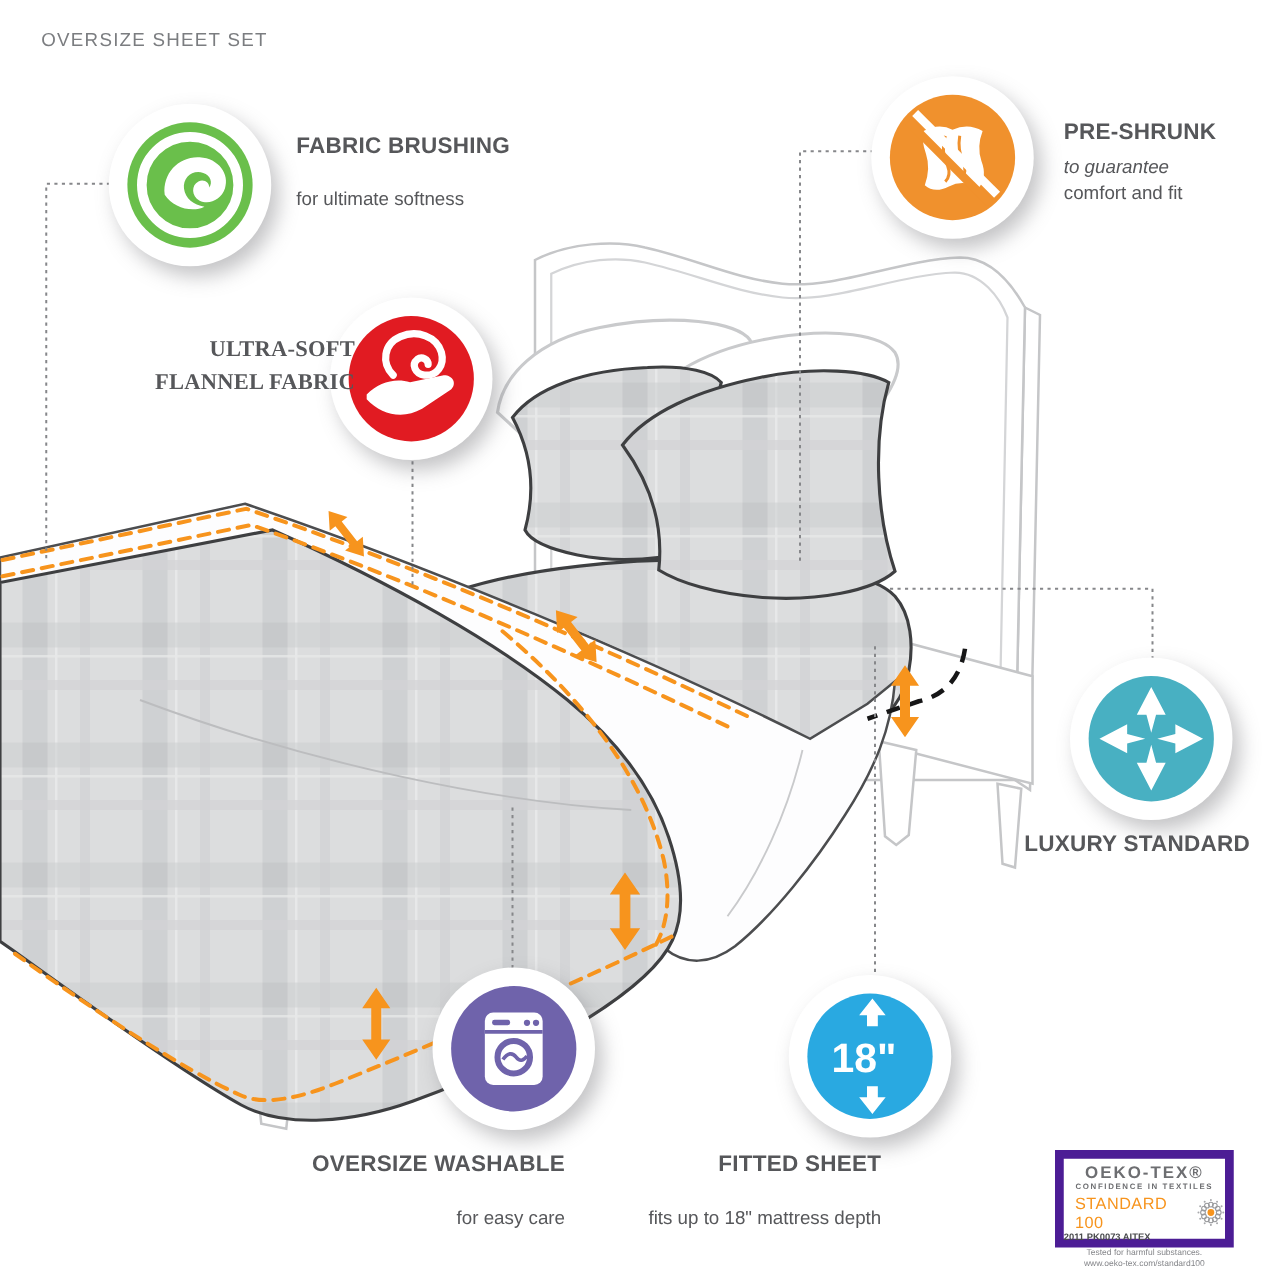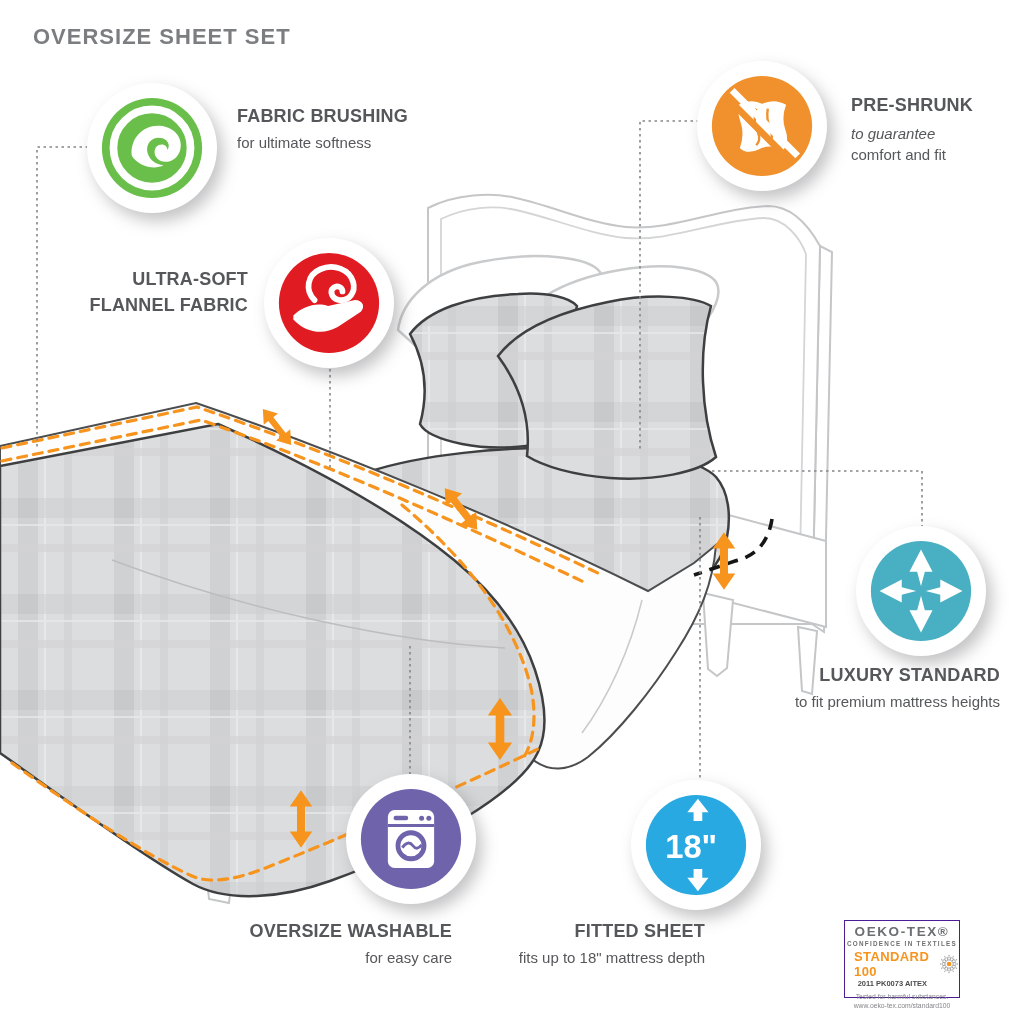--- a/index.html
+++ b/index.html
@@ -1,38 +1,38 @@
 <!DOCTYPE html>
 <html><head>
 <meta charset="utf-8">
 <style>
   html,body{margin:0;padding:0;background:#fff;}
   .canvas{position:relative;width:1024px;height:1024px;background:#ffffff;overflow:hidden;
           font-family:"Liberation Sans",sans-serif;}
   .bed-svg{position:absolute;left:0;top:0;z-index:1;}
-  .page-title{position:absolute;left:33px;top:24px;font-size:22px;font-weight:700;
+  .page-title{position:absolute;left:33px;top:24px;font-size:15px;font-weight:400;
               letter-spacing:1px;color:#7b7d80;z-index:4;white-space:nowrap;}
   .badge{position:absolute;width:130px;height:130px;border-radius:50%;background:#fff;
          box-shadow:6px 8px 16px rgba(96,96,102,.38);display:flex;align-items:center;
          justify-content:center;z-index:3;}
   .badge svg{width:106px;height:106px;display:block;}
   .callout{position:absolute;z-index:4;color:#56575a;}
   .c-title{font-size:18px;font-weight:700;line-height:26px;letter-spacing:.2px;white-space:nowrap;}
-  .c-sub{font-size:15px;font-weight:400;line-height:21px;margin-top:3px;white-space:nowrap;}
+  .c-sub{font-size:15px;font-weight:400;line-height:21px;margin-top:20px;white-space:nowrap;}
   .align-right{text-align:right;}
-  .oeko-box{position:absolute;left:844px;top:920px;width:116px;height:78px;background:#fff;
-            border:1px solid #4c1d95;box-sizing:border-box;z-index:4;padding-top:4px;}
+  .oeko-box{position:absolute;left:844px;top:920px;width:143px;height:78px;background:#fff;
+            border:7px solid #4c1d95;box-sizing:border-box;z-index:4;padding-top:4px;}
   .oeko-brand{font-size:13.5px;font-weight:700;color:#6d6e71;letter-spacing:1.6px;
               text-align:center;line-height:14px;}
   .oeko-tagline{font-size:6.3px;font-weight:700;color:#6d6e71;letter-spacing:1.3px;
                 text-align:center;line-height:9px;}
   .oeko-row{display:flex;align-items:center;padding-left:9px;margin-top:1px;}
-  .oeko-standard{font-size:13px;font-weight:700;color:#f7941d;letter-spacing:.4px;line-height:15px;}
+  .oeko-standard{font-size:13px;font-weight:400;color:#f7941d;letter-spacing:.4px;line-height:15px;}
   .oeko-flower{margin-left:6px;}
-  .oeko-cert{font-size:7.5px;font-weight:700;color:#4a4b4e;text-align:right;
+  .oeko-cert{font-size:7.5px;font-weight:700;color:#4a4b4e;text-align:left;
              padding-right:32px;line-height:10px;}
   .oeko-note{font-size:6.8px;color:#85868a;text-align:center;line-height:9px;margin-top:3px;}
   .oeko-url{font-size:6.8px;color:#85868a;text-align:center;line-height:9px;}
 </style>
 </head>
 <body>
 
 <div class="canvas">
 
   <svg class="bed-svg" width="1024" height="1024" viewBox="0 0 1024 1024">
@@ -169,34 +169,33 @@
       <path d="M57,103 L46,89 L52.5,89 L52.5,80 L61.5,80 L61.5,89 L68,89 Z" fill="#ffffff"></path>
       <text x="50" y="68" text-anchor="middle" font-size="34" font-weight="bold" fill="#ffffff" font-family="Liberation Sans, sans-serif">18"</text>
     </svg>
   </div>
 
   <div class="callout" style="left:237px;top:103px;">
     <div class="c-title">FABRIC BRUSHING</div>
     <div class="c-sub">for ultimate softness</div>
   </div>
 
-  <div class="callout align-right" style="right:776px;top:266px;">
+  <div class="callout align-right" style="right:740px;top:266px;font-family:Liberation Serif, serif;">
     <div class="c-title">ULTRA-SOFT</div>
     <div class="c-title">FLANNEL FABRIC</div>
   </div>
 
   <div class="callout" style="left:851px;top:92px;">
     <div class="c-title">PRE-SHRUNK</div>
     <div class="c-sub" style="margin-top:5px;font-style:italic;">to guarantee</div>
     <div class="c-sub" style="margin-top:0;">comfort and fit</div>
   </div>
 
   <div class="callout align-right" style="right:24px;top:662px;">
     <div class="c-title">LUXURY STANDARD</div>
-    <div class="c-sub">to fit premium mattress heights</div>
   </div>
 
   <div class="callout align-right" style="right:572px;top:918px;">
     <div class="c-title">OVERSIZE WASHABLE</div>
     <div class="c-sub">for easy care</div>
   </div>
 
   <div class="callout align-right" style="right:319px;top:918px;">
     <div class="c-title">FITTED SHEET</div>
     <div class="c-sub">fits up to 18" mattress depth</div>

